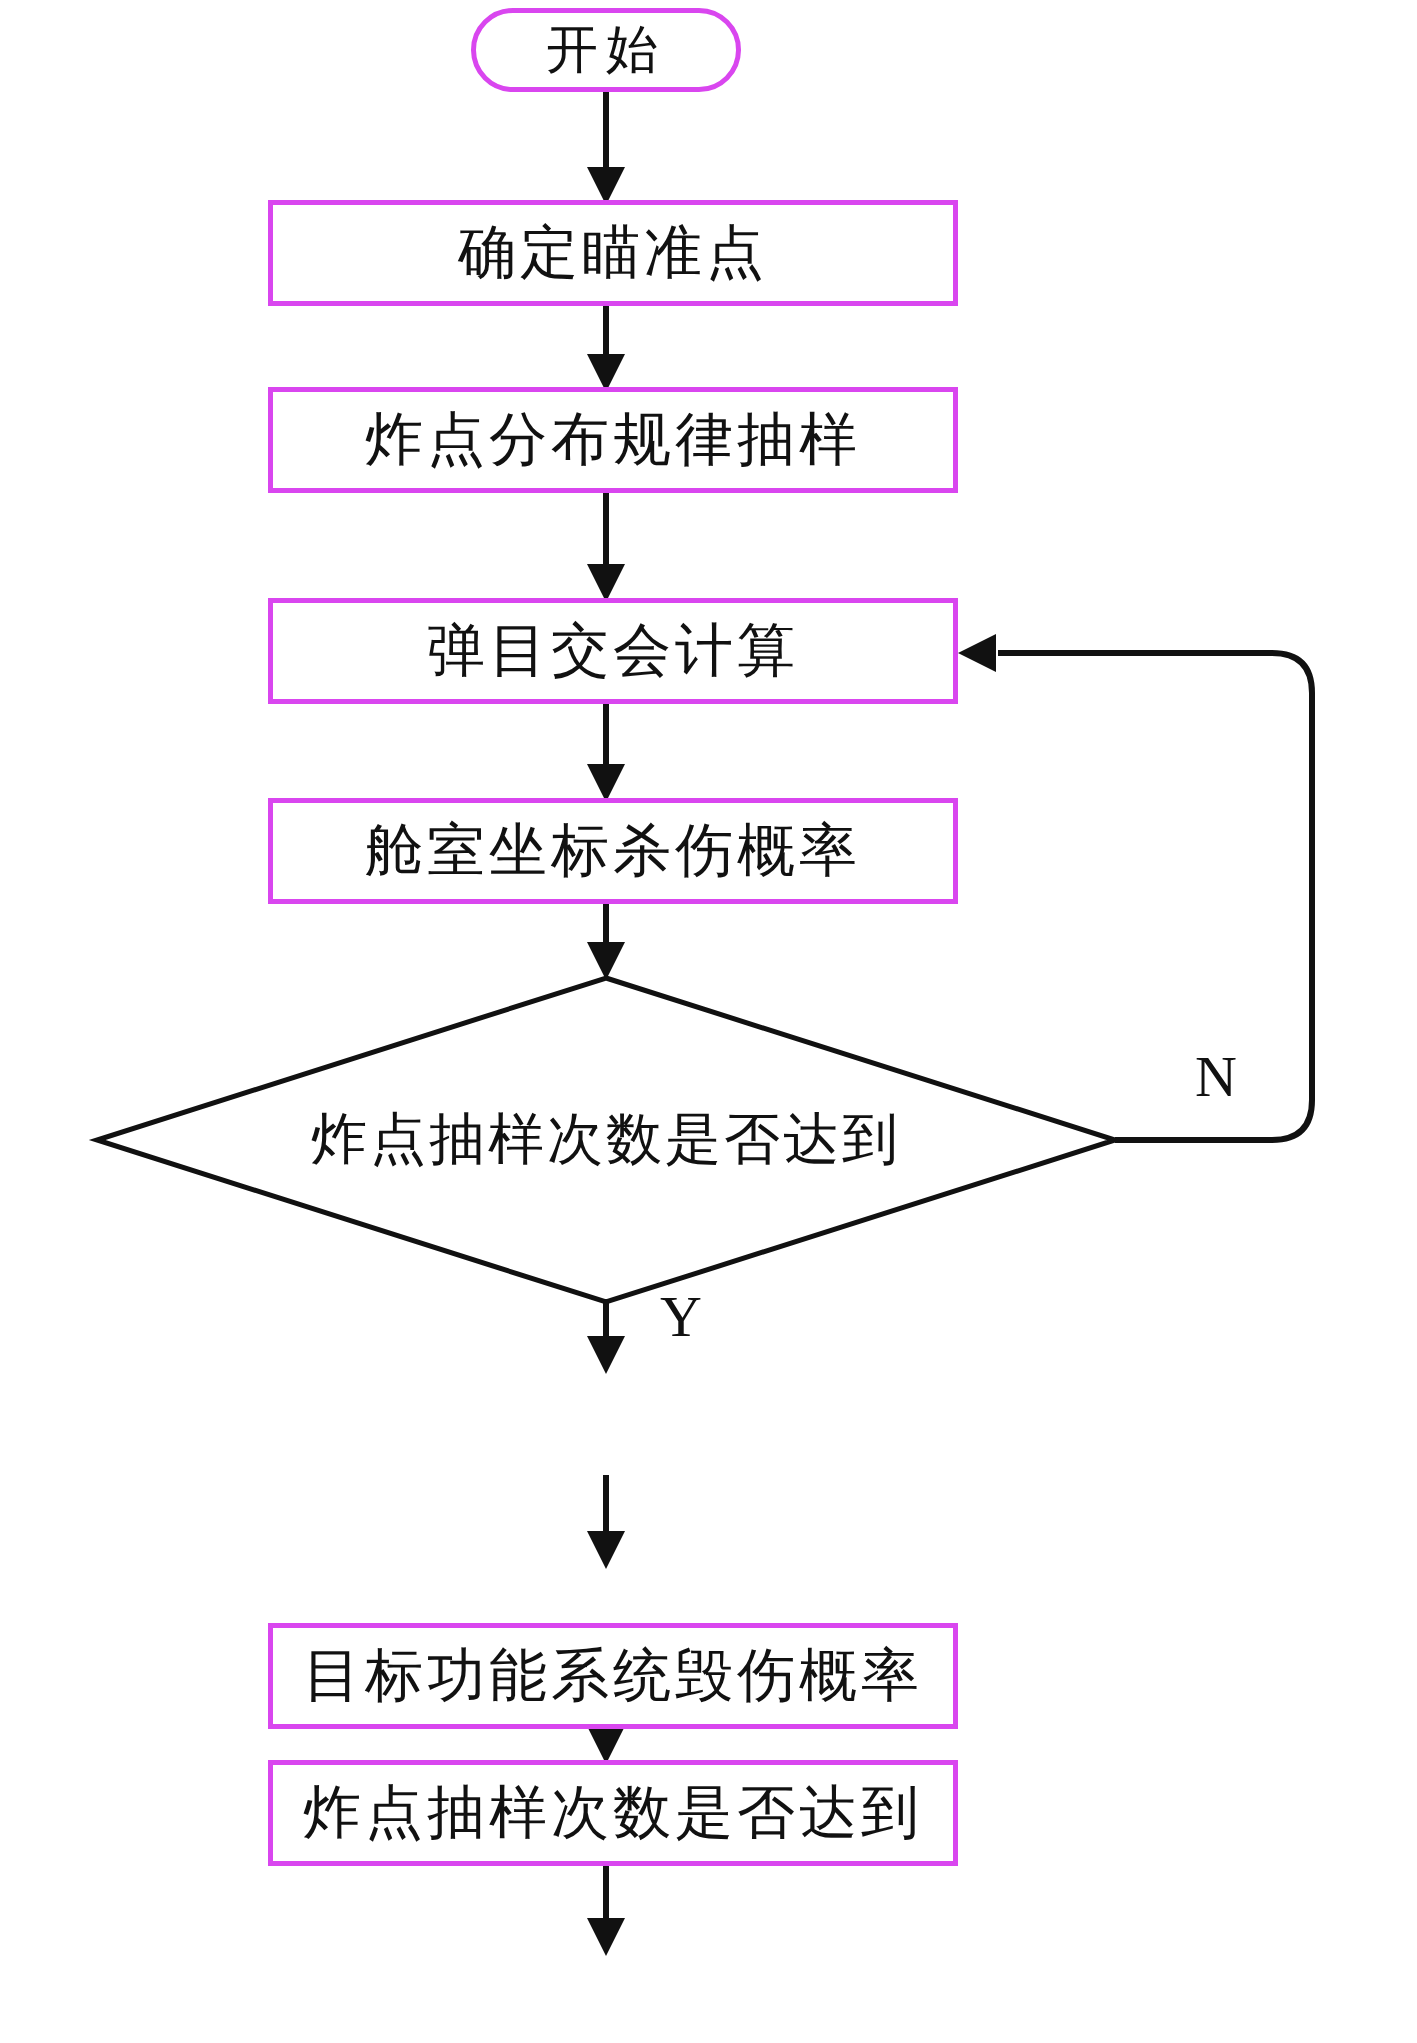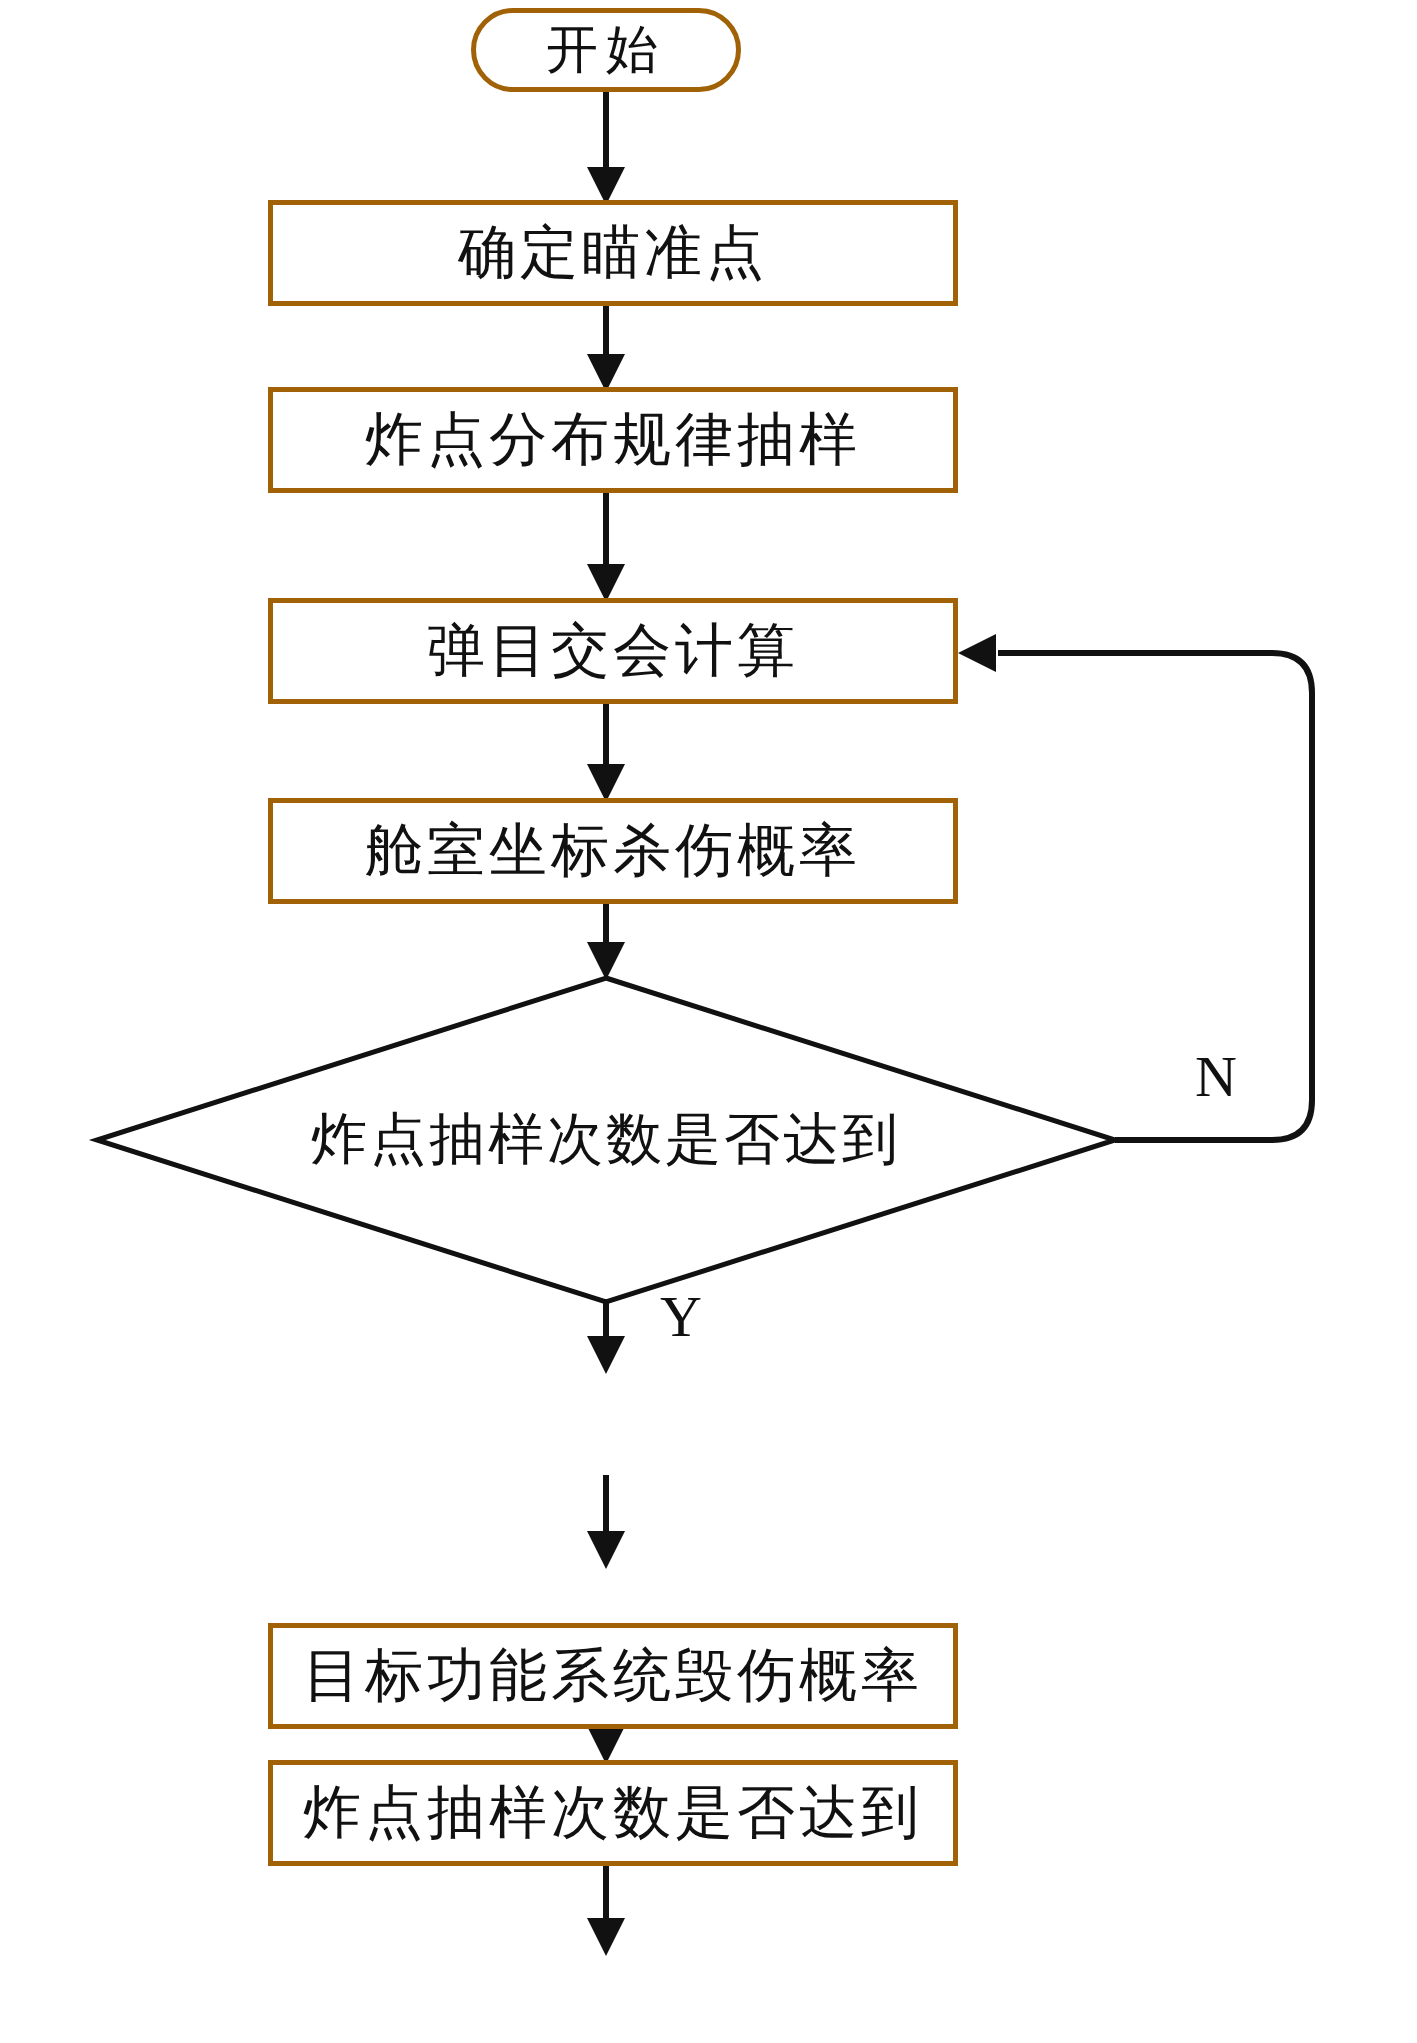--- a/index.html
+++ b/index.html
@@ -20,21 +20,21 @@
     position: absolute;
     left: 0;
     top: 0;
     width: 1417px;
     height: 2043px;
   }
   .node {
     position: absolute;
     box-sizing: border-box;
     background: #ffffff;
-    border: 5px solid #a16207;
+    border: 5px solid #d946ef;
     display: flex;
     align-items: center;
     justify-content: center;
     text-align: center;
     font-size: 58px;
     letter-spacing: 4px;
     line-height: 1.15;
     white-space: nowrap;
   }
   .terminal {

